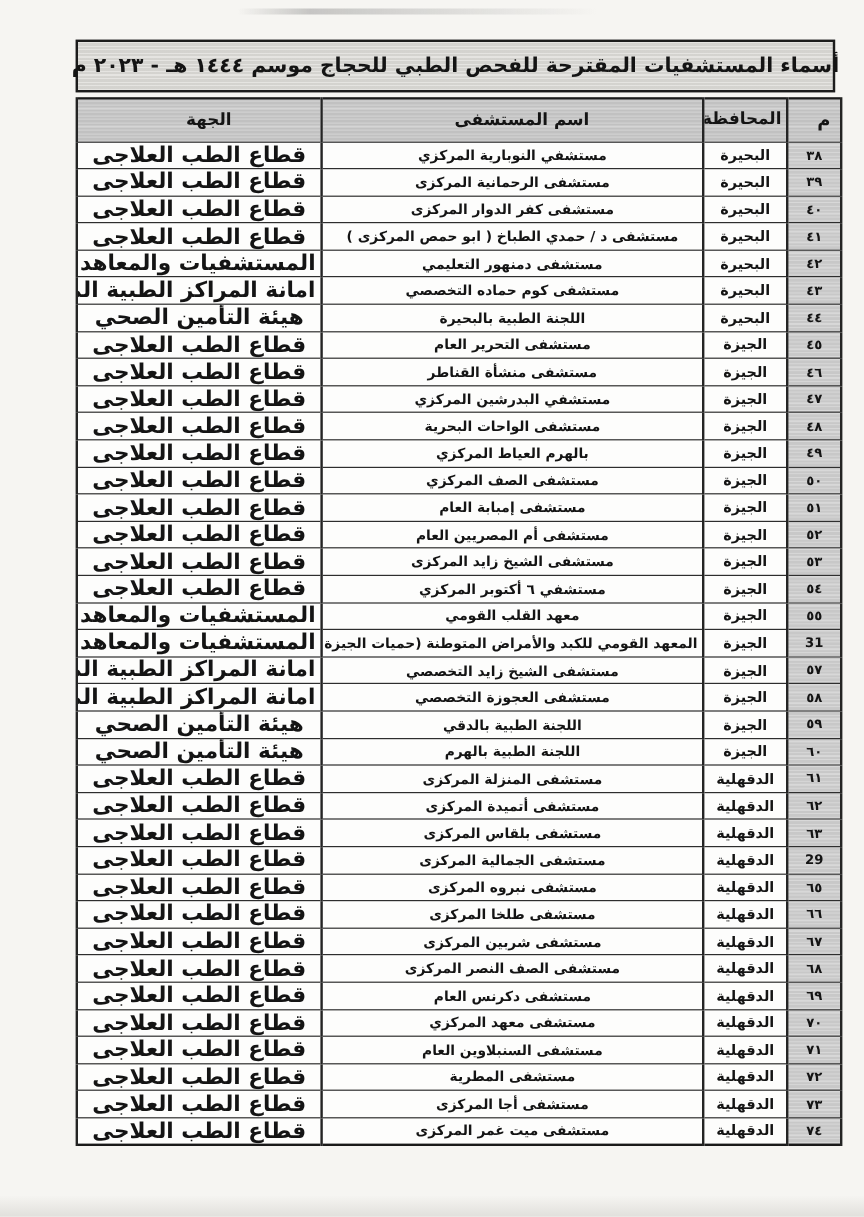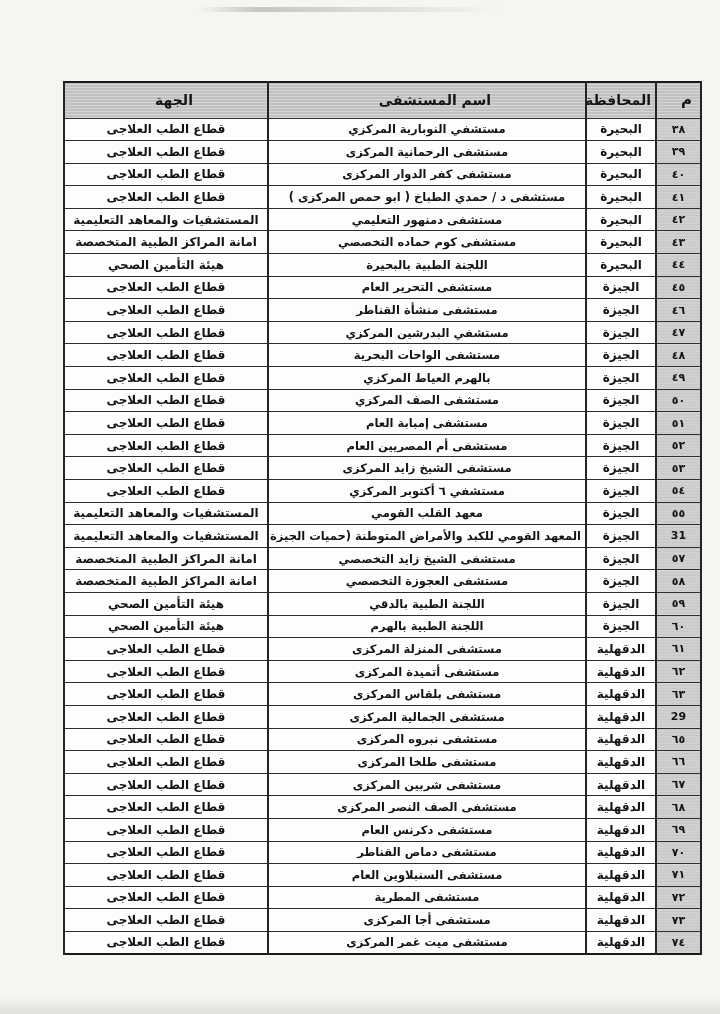--- a/index.html
+++ b/index.html
@@ -87,30 +87,33 @@
   }
   .main-table thead th.col-num { font-size: 15px; }
   .main-table tbody tr { height: 22.6px; }
   .main-table tbody td { font-weight: bold; font-size: 12px; }
   .main-table tbody td.cell-num {
     background-color: #cecece;
     background-image: repeating-linear-gradient(0deg, rgba(255,255,255,0.2) 0 1px, rgba(0,0,0,0.03) 1px 3px);
     font-size: 11px;
   }
   .main-table tbody td.cell-hospital { font-size: 11.5px; }
-  .main-table tbody td.cell-entity { font-size: 12px; }
+  .main-table tbody td.cell-entity { font-size: 18px; }
   .main-table tbody td.cell-governorate { font-size: 12px; margin-left: 44px; }
 </style>
 </head>
 <body>
 
 <div class="page">
 
   <div class="artifact-streak"></div>
 
+  <div class="title-box">
+    <span>أسماء المستشفيات المقترحة للفحص الطبي للحجاج  موسم ١٤٤٤ هـ - ٢٠٢٣ م</span>
+  </div>
 
   <table class="main-table">
     <colgroup>
       <col style="width:45px">
       <col style="width:70px">
       <col style="width:318px">
       <col style="width:204px">
     </colgroup>
     <thead>
       <tr>
@@ -309,21 +312,21 @@
         </tr>
         <tr>
           <td class="cell-num">٦٩</td>
           <td class="cell-governorate">الدقهلية</td>
           <td class="cell-hospital">مستشفى دكرنس العام</td>
           <td class="cell-entity">قطاع الطب العلاجى</td>
         </tr>
         <tr>
           <td class="cell-num">٧٠</td>
           <td class="cell-governorate">الدقهلية</td>
-          <td class="cell-hospital">مستشفى دماص القناطر</td>
+          <td class="cell-hospital">مستشفى معهد المركزي</td>
           <td class="cell-entity">قطاع الطب العلاجى</td>
         </tr>
         <tr>
           <td class="cell-num">٧١</td>
           <td class="cell-governorate">الدقهلية</td>
           <td class="cell-hospital">مستشفى السنبلاوين العام</td>
           <td class="cell-entity">قطاع الطب العلاجى</td>
         </tr>
         <tr>
           <td class="cell-num">٧٢</td>

